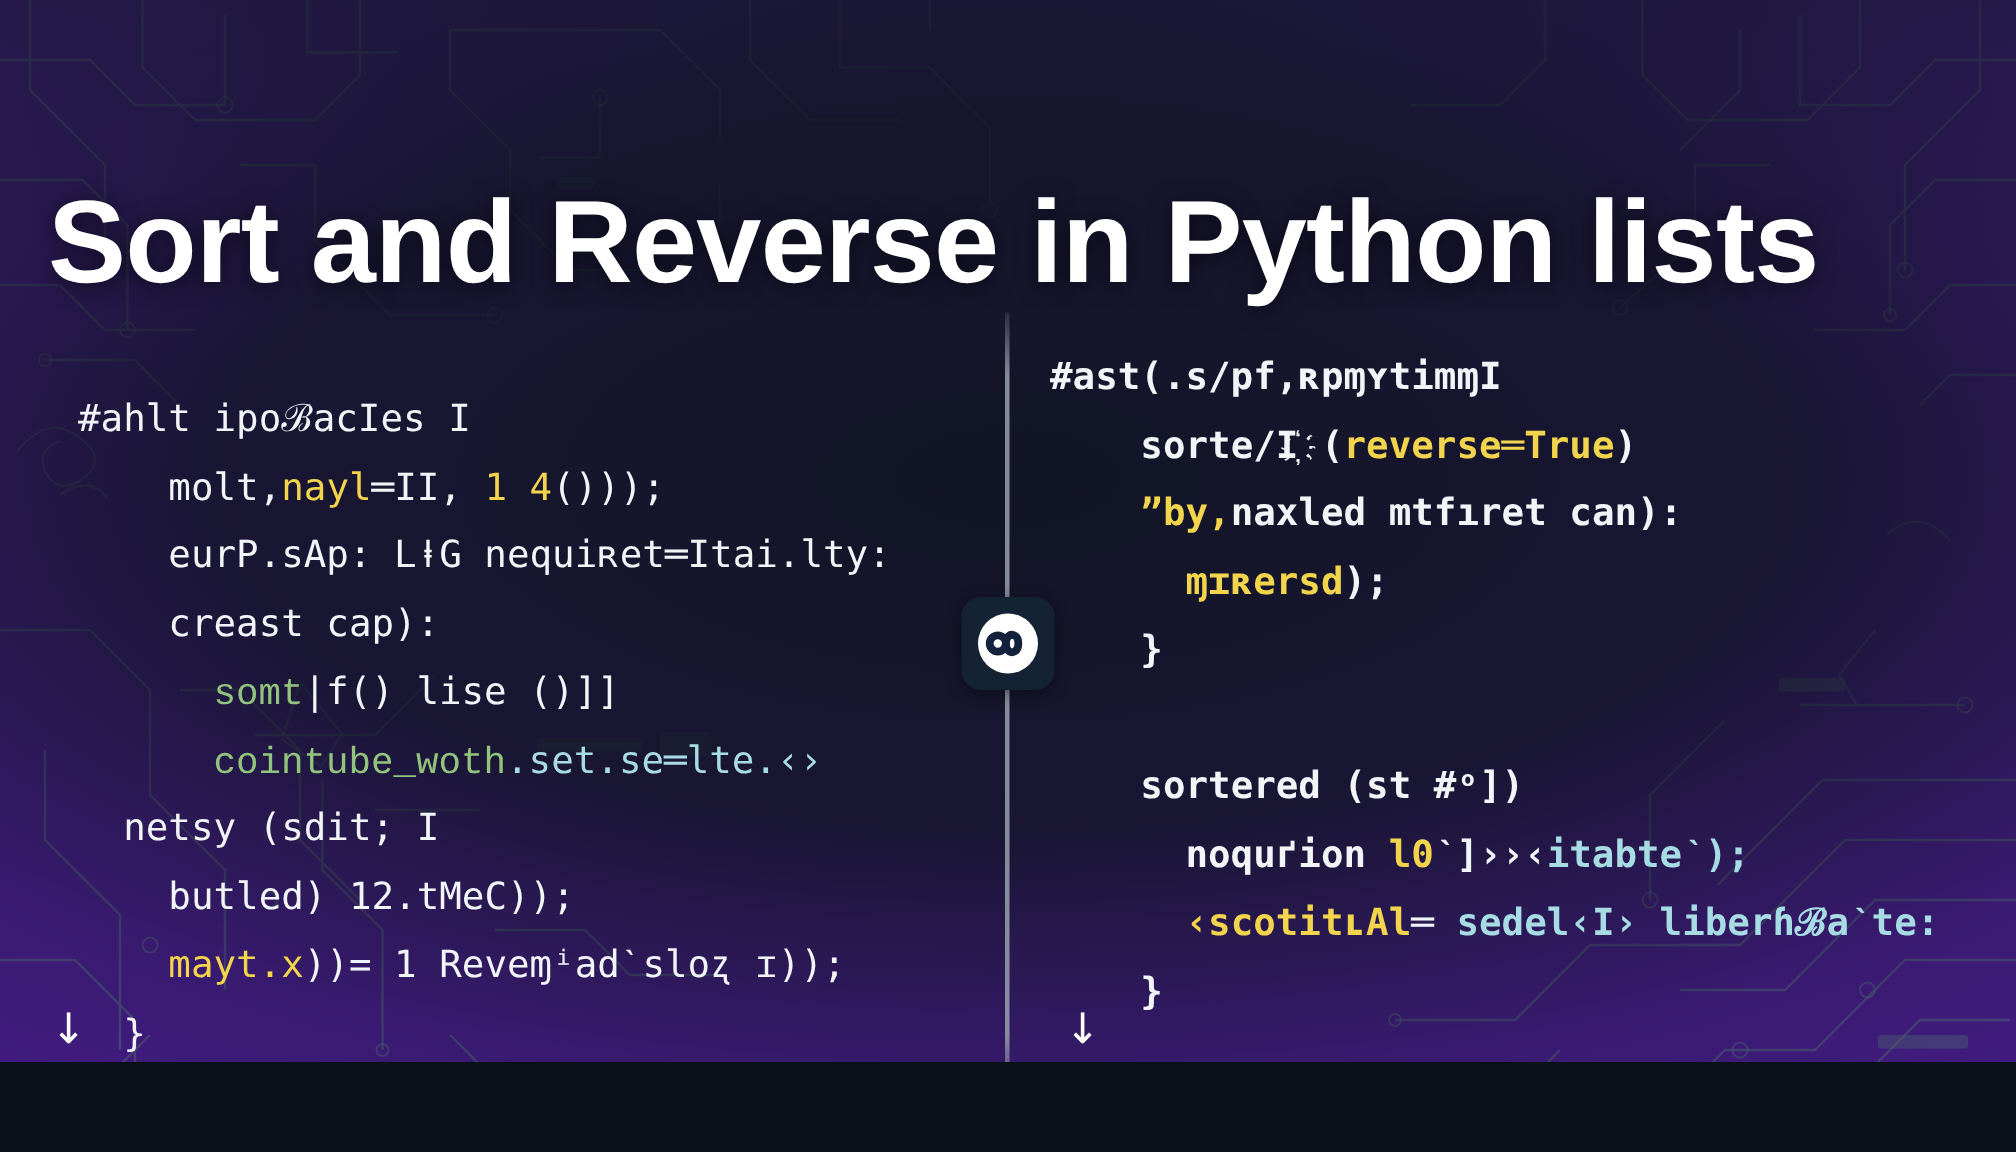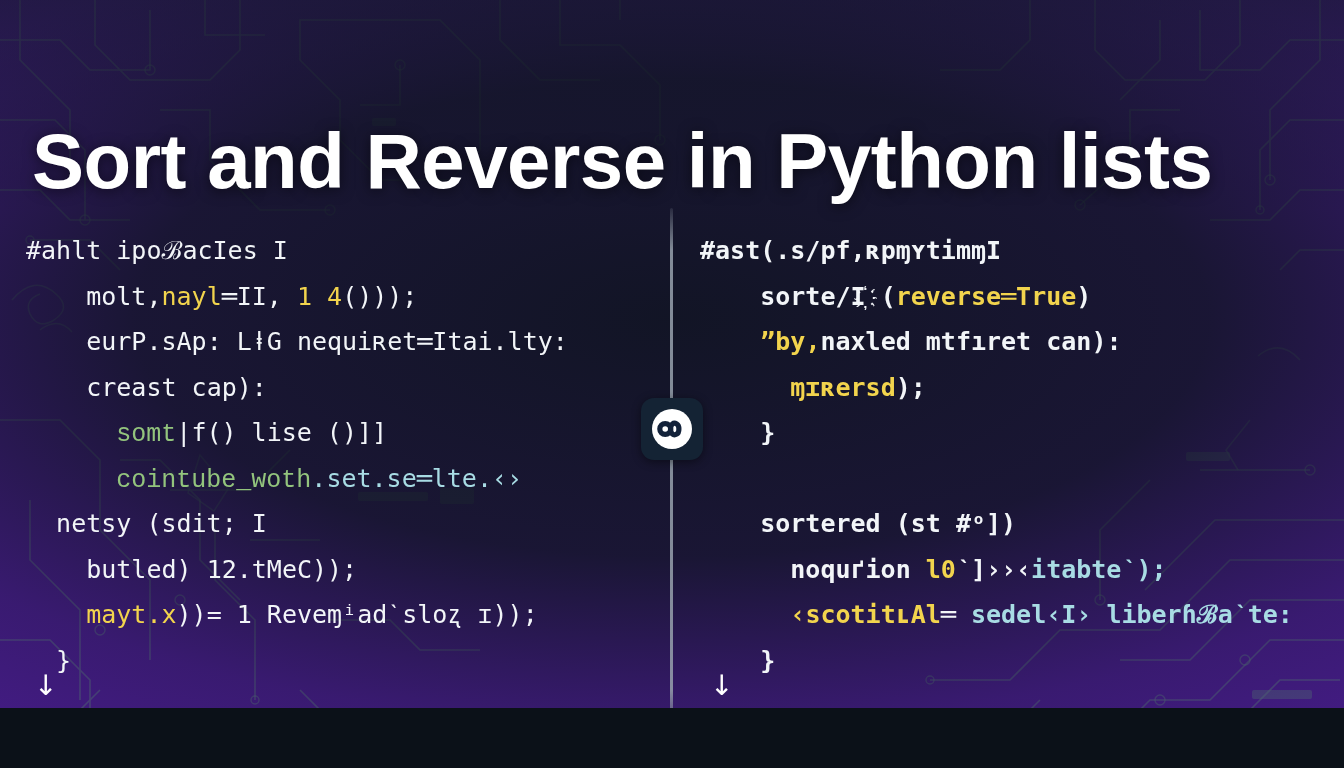--- a/index.html
+++ b/index.html
@@ -92,21 +92,21 @@
   
   .code-col {
     position: absolute;
     top: 228px;
     font-family: "DejaVu Sans Mono", "Liberation Mono", monospace;
     font-size: 25px;
     line-height: 45.5px;
     white-space: pre;
     color: #f2f5f8;
   }
-  #code-left  { left: 26px;  width: 620px; }
+  #code-left  { left: 52px;  width: 620px; margin-top: 28px; }
   #code-right { left: 700px; width: 630px; font-weight: bold; }
 
   .code-line { height: 45.5px; }
   .blank { height: 45.5px; }
 
   
   .t-plain  { color: #f2f5f8; }
   .t-yellow { color: #f2d44d; }
   .t-green  { color: #93c47d; font-family: Liberation Mono, monospace; }
   .t-cyan   { color: #a8dce4; }

